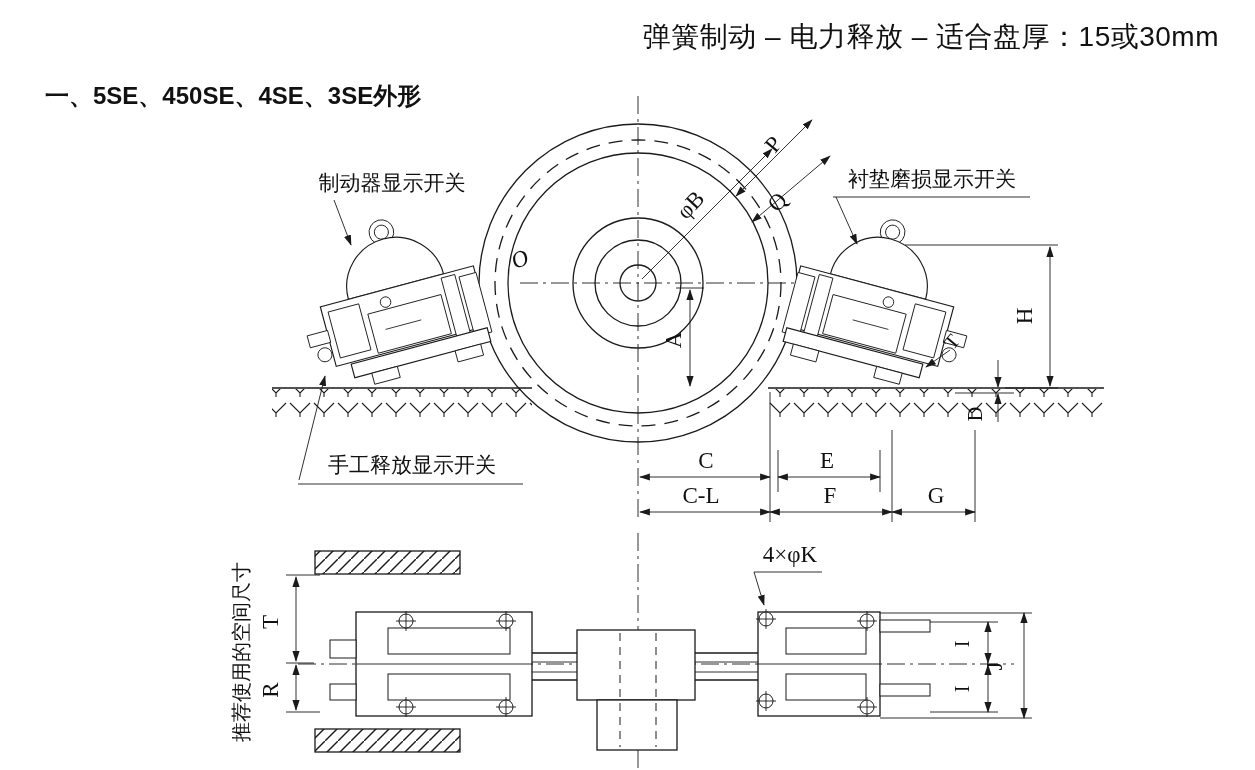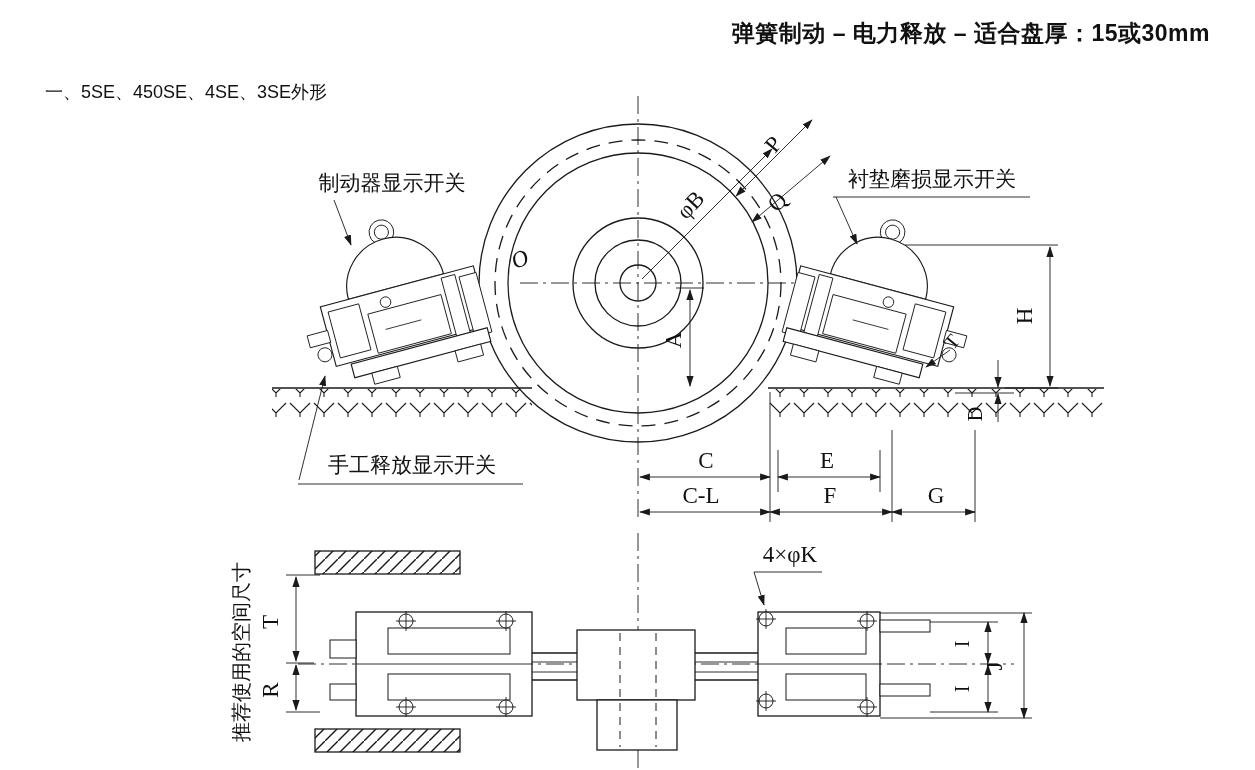--- a/index.html
+++ b/index.html
@@ -1,20 +1,20 @@
 <!DOCTYPE html>
 <html><head>
 <meta charset="utf-8">
 <style>
   html,body{margin:0;padding:0;background:#ffffff;}
   body{width:1255px;height:770px;position:relative;overflow:hidden;
        font-family:"Liberation Sans",sans-serif;color:#111;}
-  .hdr-right{position:absolute;top:18px;right:45px;font-size:23px;font-weight:700;
+  .hdr-right{position:absolute;top:18px;right:36px;font-size:28px;font-weight:400;
              letter-spacing:.5px;white-space:nowrap;}
-  .sec-title{position:absolute;top:80px;left:45px;font-size:18px;font-weight:400;
+  .sec-title{position:absolute;top:80px;left:45px;font-size:24px;font-weight:700;
              white-space:nowrap;}
   svg{position:absolute;left:0;top:0;}
   .ln{stroke:#1a1a1a;stroke-width:1.3;fill:none;}
   .lnw{stroke:#1a1a1a;stroke-width:1.3;fill:#fff;}
   .det{stroke:#1a1a1a;stroke-width:1;fill:#fff;}
   .thin{stroke:#1a1a1a;stroke-width:.9;fill:none;}
   .cl{stroke:#1a1a1a;stroke-width:.9;fill:none;stroke-dasharray:18 5 3 5;}
   .dash{stroke:#1a1a1a;stroke-width:1.3;fill:none;stroke-dasharray:14 9;}
   .dash2{stroke:#1a1a1a;stroke-width:1;fill:none;stroke-dasharray:8 6;}
   .dim{stroke:#1a1a1a;stroke-width:.9;fill:none;}

